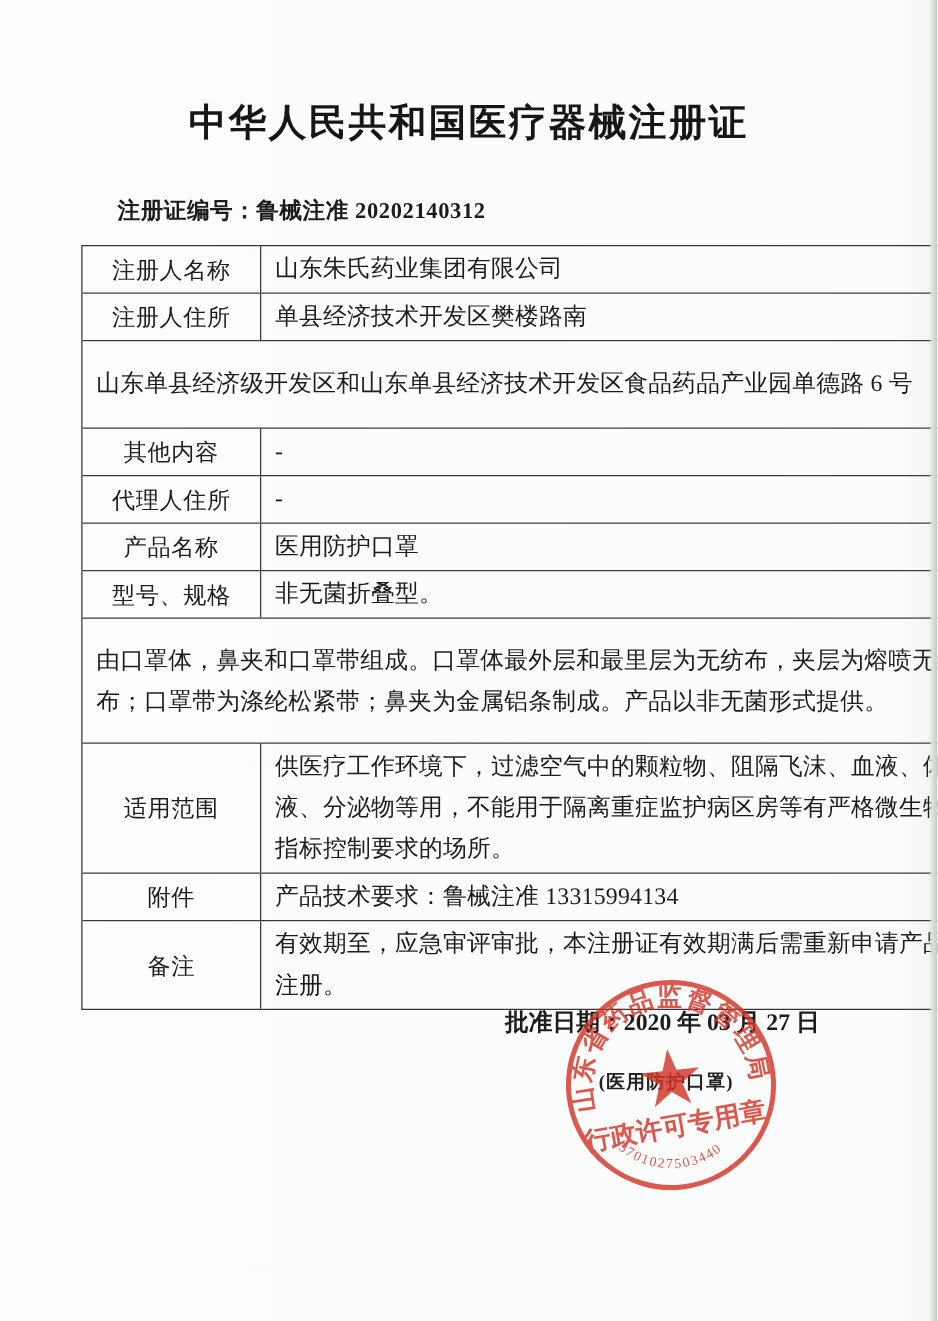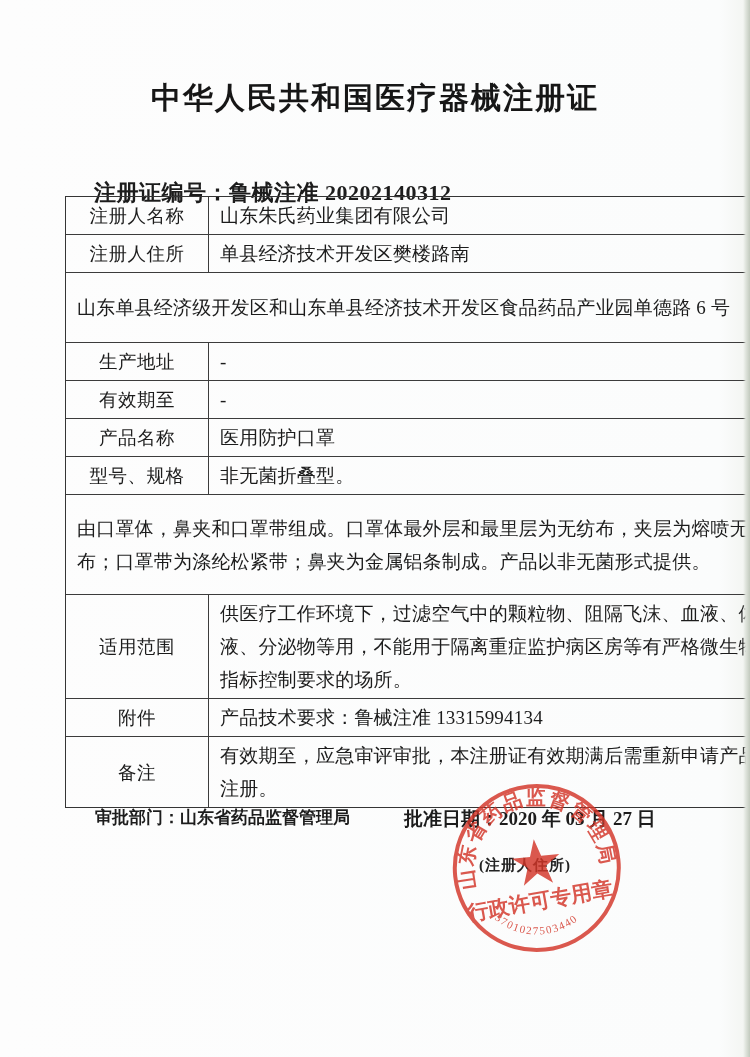--- a/index.html
+++ b/index.html
@@ -28,22 +28,22 @@
     top: 78px; left: 0;
     width: 100%;
     text-align: center;
     font-size: 30px;
     font-weight: 600;
     letter-spacing: 2px;
     color: #161616;
   }
   .reg-line {
     position: absolute;
-    top: 178px; left: 94px;
-    font-size: 22px;
+    top: 156px; left: 94px;
+    font-size: 18px;
     font-weight: 700;
     letter-spacing: 0.5px;
   }
   .cert-table {
     position: absolute;
     top: 196px; left: 65px;
     width: 713px;
     border: 1.5px solid #353535;
     background: transparent;
   }
@@ -127,25 +127,25 @@
       <div class="tvalue">山东朱氏药业集团有限公司</div>
     </div>
     <div class="trow h34">
       <div class="tlabel">注册人住所</div>
       <div class="tvalue">单县经济技术开发区樊楼路南</div>
     </div>
     <div class="trow h70">
       <div class="tvalue">山东单县经济级开发区和山东单县经济技术开发区食品药品产业园单德路 6 号</div>
     </div>
     <div class="trow h34">
-      <div class="tlabel">生产地址</div>
+      <div class="tlabel">其他内容</div>
       <div class="tvalue">-</div>
     </div>
     <div class="trow h34">
-      <div class="tlabel">有效期至</div>
+      <div class="tlabel">代理人住所</div>
       <div class="tvalue">-</div>
     </div>
     <div class="trow h34">
       <div class="tlabel">产品名称</div>
       <div class="tvalue">医用防护口罩</div>
     </div>
     <div class="trow h34">
       <div class="tlabel">型号、规格</div>
       <div class="tvalue">非无菌折叠型。</div>
     </div>
@@ -159,27 +159,26 @@
     <div class="trow h33">
       <div class="tlabel">附件</div>
       <div class="tvalue">产品技术要求：鲁械注准 13315994134</div>
     </div>
     <div class="trow h66">
       <div class="tlabel">备注</div>
       <div class="tvalue">有效期至，应急审评审批，本注册证有效期满后需重新申请产品注册。</div>
     </div>
   </div>
 
-  <div class="footer-dept"><span>审批部门：</span><span>山东省药品监督管理局</span></div>
 
   <div class="footer-dates">
     <div><span>批准日期：</span><span>2020 年 03 月 27 日</span></div>
   </div>
 
-  <div class="seal-note">(注册人住所)</div>
+  <div class="seal-note">(医用防护口罩)</div>
 
   <svg class="stamp" viewBox="0 0 186 186" xmlns="http://www.w3.org/2000/svg">
     <g transform="rotate(-6 93 93)">
       <circle cx="93" cy="91" r="82" fill="none" stroke="#d33528" stroke-width="4"></circle>
       <path id="ringPath" d="M 35,118 A 64,64 0 1 1 151,118" fill="none"></path>
       <text font-size="20" font-weight="bold" letter-spacing="2">
         <textPath href="#ringPath" startOffset="14">山东省药品监督管理局</textPath>
       </text>
       <path d="M93,62 L98.6,79.3 L116.8,79.3 L102.1,90 L107.7,107.3 L93,96.6 L78.3,107.3 L83.9,90 L69.2,79.3 L87.4,79.3 Z" fill="#d33528"></path>
       <text x="93" y="131" text-anchor="middle" font-size="21" font-weight="bold" transform="rotate(-4 93 126)">行政许可专用章</text>

